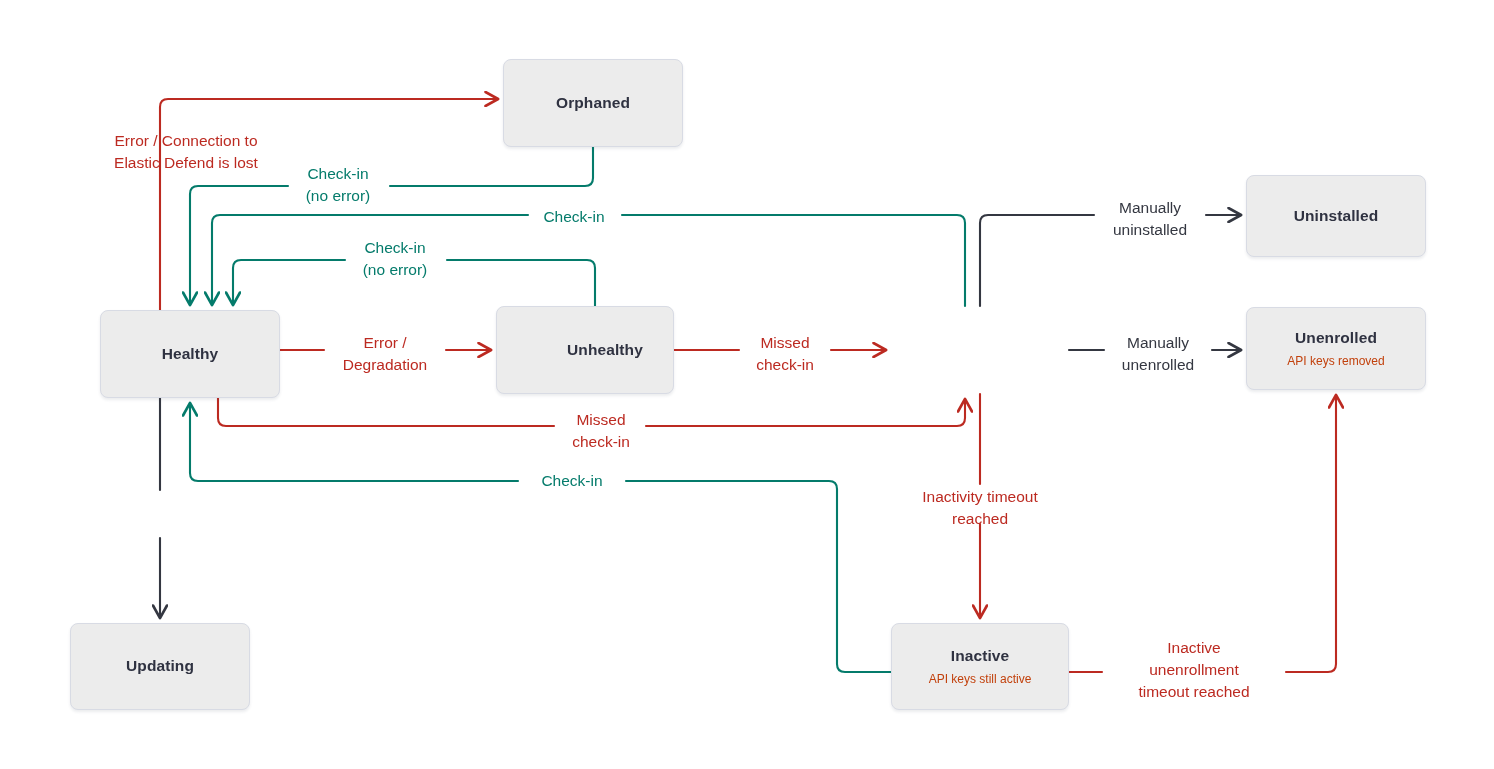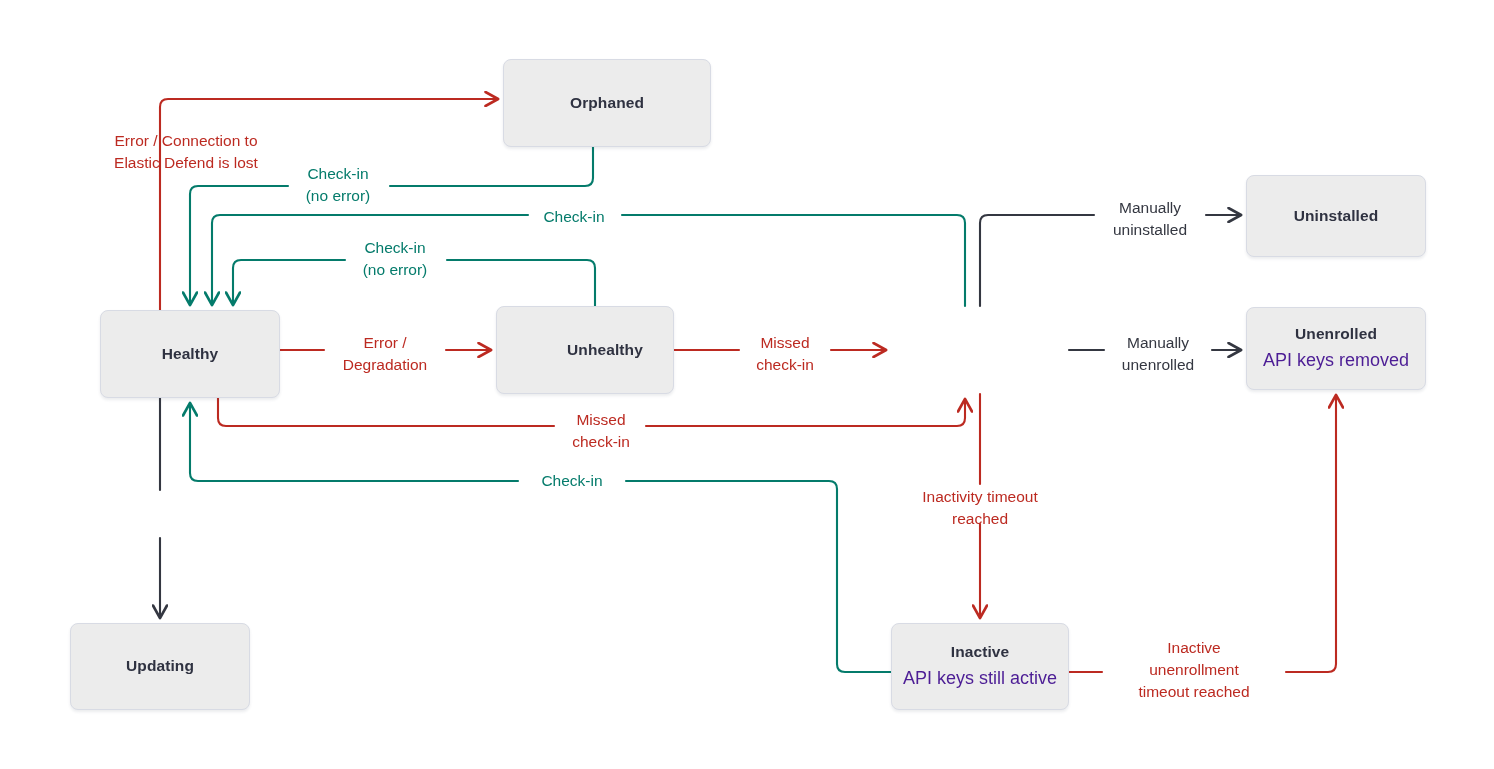--- a/index.html
+++ b/index.html
@@ -5,21 +5,21 @@
   html,body{margin:0;padding:0;background:#fff;}
   #stage{position:relative;width:1494px;height:769px;background:#ffffff;
          font-family:"Liberation Sans", sans-serif;overflow:hidden;}
   svg.wires{position:absolute;left:0;top:0;width:1494px;height:769px;}
   .node{position:absolute;box-sizing:border-box;background:#ECECEC;
         border:1px solid #D8DBE4;border-radius:8px;
         box-shadow:0 2px 3px rgba(60,66,87,0.10);
         display:flex;flex-direction:column;align-items:center;justify-content:center;
         color:#343741;}
   .node .ttl{font-weight:700;font-size:15.5px;letter-spacing:.1px;color:#2F3241;line-height:1.2;}
-  .node .sub{font-size:18px;color:#4c1d95;margin-top:6px;line-height:1.2;}
+  .node .sub{font-size:12px;color:#c2410c;margin-top:6px;line-height:1.2;}
   .lbl{position:absolute;font-size:15.5px;line-height:1.42;white-space:pre-line;}
   .lbl.c{text-align:center;}
   .lbl.l{text-align:center;}
 </style>
 </head>
 <body>
 
 <div id="stage">
 
   <svg class="wires" viewBox="0 0 1494 769">
@@ -85,21 +85,21 @@
         <path stroke="#BC2A21" d="M1069 672 L1102 672 M1286 672 L1328 672 Q1336 672 1336 664 L1336 396" marker-end="url(#ar-red)"></path>
       </g>
 
       <g>
         <path stroke="#343741" d="M160 398 L160 490 M160 538 L160 617" marker-end="url(#ar-dark)"></path>
       </g>
 
     </g>
   </svg>
 
-  <div class="node" style="left:503px;top:59px;width:208px;height:88px;">
+  <div class="node" style="left:503px;top:59px;width:180px;height:88px;">
     <div class="ttl">Orphaned</div>
   </div>
 
   <div class="node" style="left:100px;top:310px;width:180px;height:88px;">
     <div class="ttl">Healthy</div>
   </div>
 
   <div class="node" style="left:496px;top:306px;width:178px;height:88px;padding-left:40px;">
     <div class="ttl">Unhealthy</div>
   </div>

